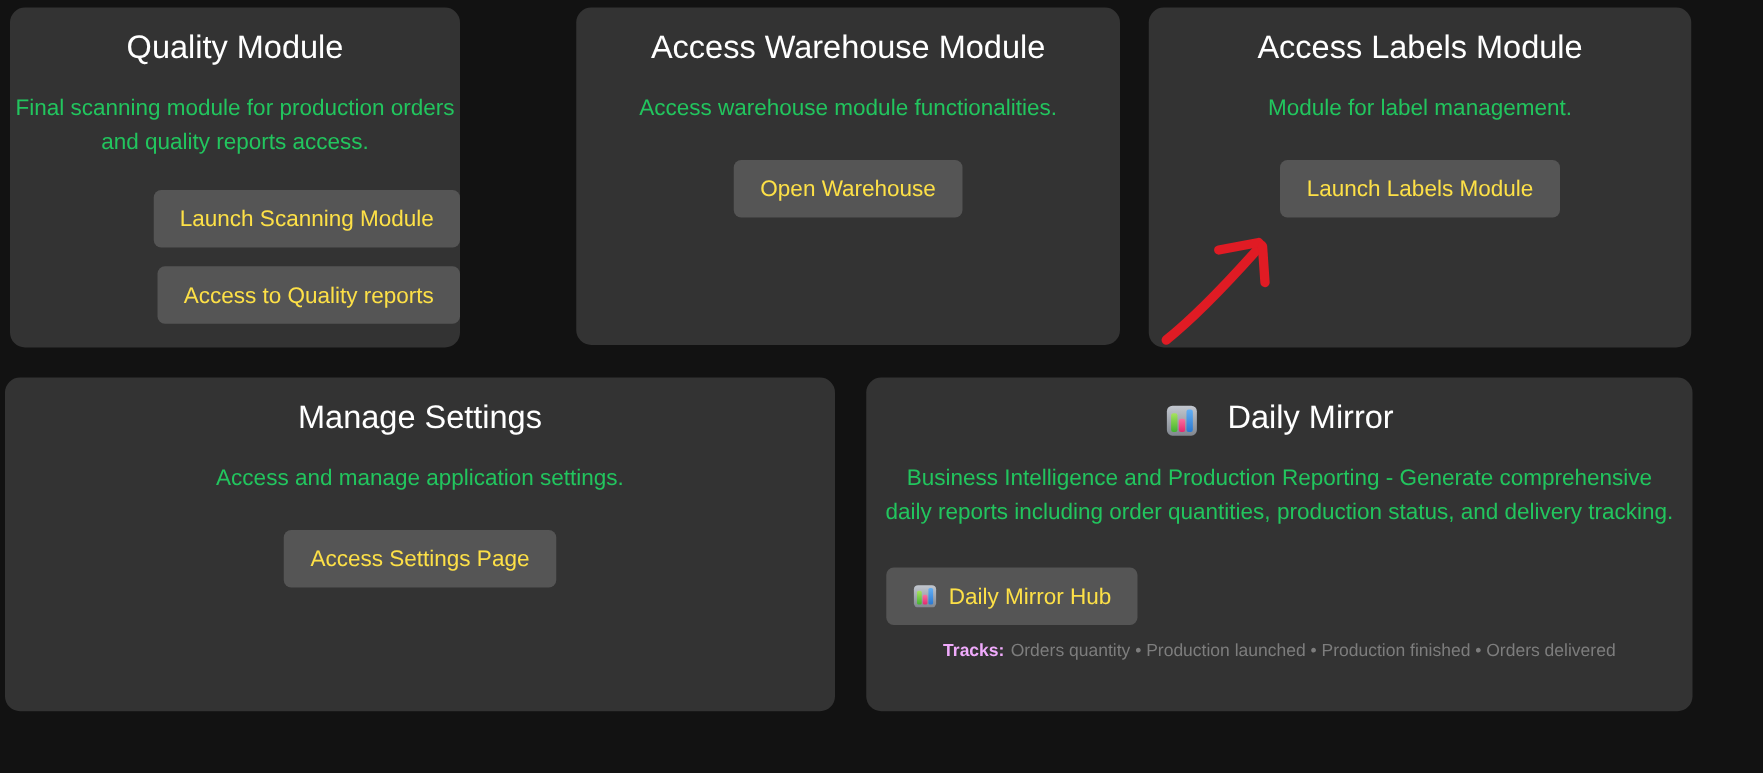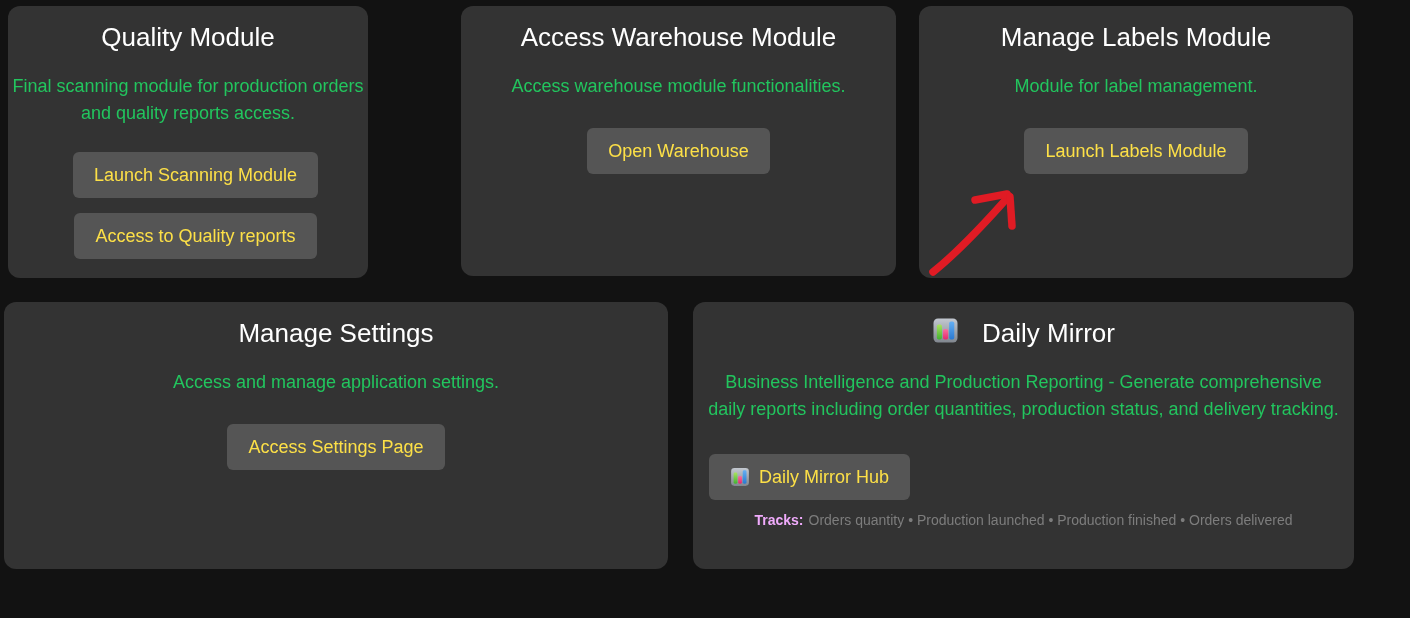--- a/index.html
+++ b/index.html
@@ -30,21 +30,21 @@
   .card-title {
     font-size: 26px;
     font-weight: 400;
     text-align: center;
     margin: 15px 12px 0;
     line-height: 1.25;
     color: #ffffff;
   }
   .title-row {
     display: flex;
-    align-items: flex-start;
+    align-items: flex-end;
     justify-content: center;
     gap: 23px;
   }
   .card-desc {
     font-size: 18px;
     line-height: 27px;
     text-align: center;
     margin: 19px auto 0;
     color: #22c55e;
   }
@@ -63,21 +63,21 @@
     padding: 12px 21px;
     font-size: 18px;
     line-height: 22px;
     font-family: inherit;
     cursor: pointer;
     white-space: nowrap;
   }
   .btn-col {
     display: flex;
     flex-direction: column;
-    align-items: center;
+    align-items: flex-end;
     gap: 15px;
     margin: 25px 0 0 15px;
   }
   .btn-center { text-align: center; margin-top: 28px; }
   .btn-left   { text-align: left; margin: 31px 0 0 16px; }
 
   .tracks {
     margin-top: 12px;
     text-align: center;
     font-size: 14px;
@@ -145,21 +145,21 @@
 
   <div class="card" id="card-warehouse">
     <div class="card-title">Access Warehouse Module</div>
     <div class="card-desc">Access warehouse module functionalities.</div>
     <div class="btn-center">
       <button class="btn">Open Warehouse</button>
     </div>
   </div>
 
   <div class="card" id="card-labels">
-    <div class="card-title">Manage Labels Module</div>
+    <div class="card-title">Access Labels Module</div>
     <div class="card-desc">Module for label management.</div>
     <div class="btn-center">
       <button class="btn">Launch Labels Module</button>
     </div>
   </div>
 
   <div class="card" id="card-settings">
     <div class="card-title">Manage Settings</div>
     <div class="card-desc">Access and manage application settings.</div>
     <div class="btn-center">

